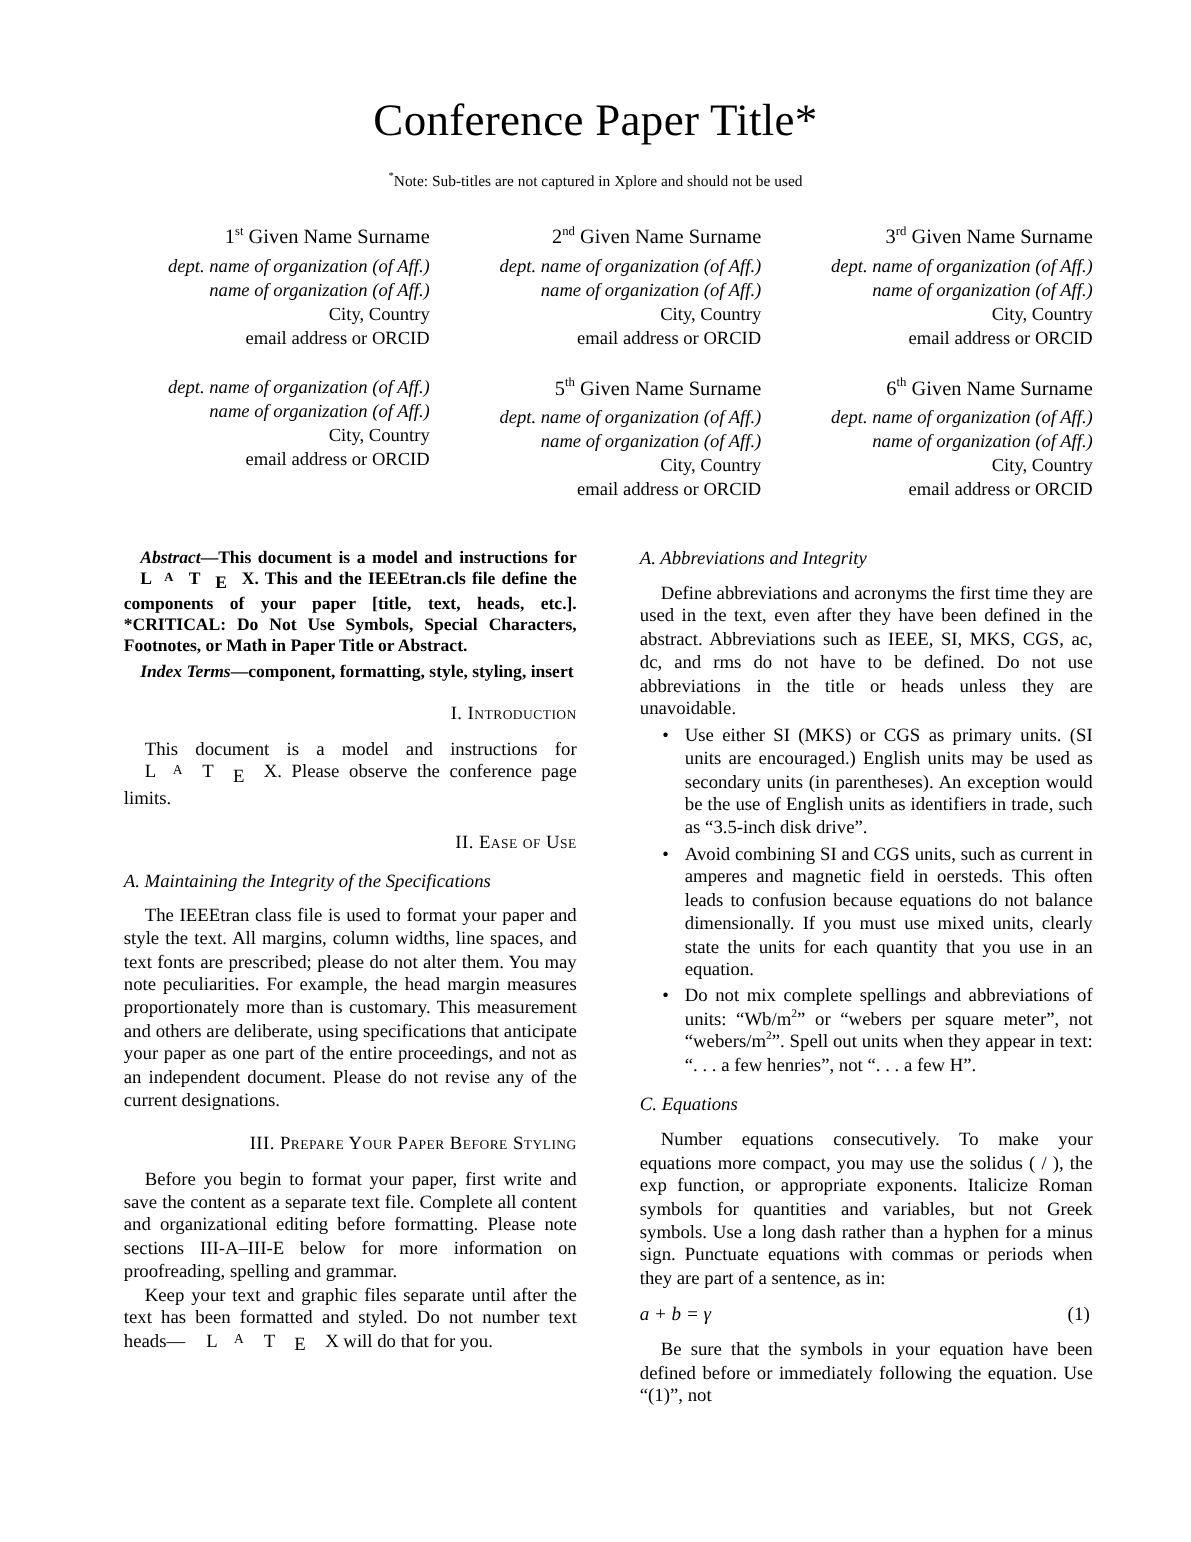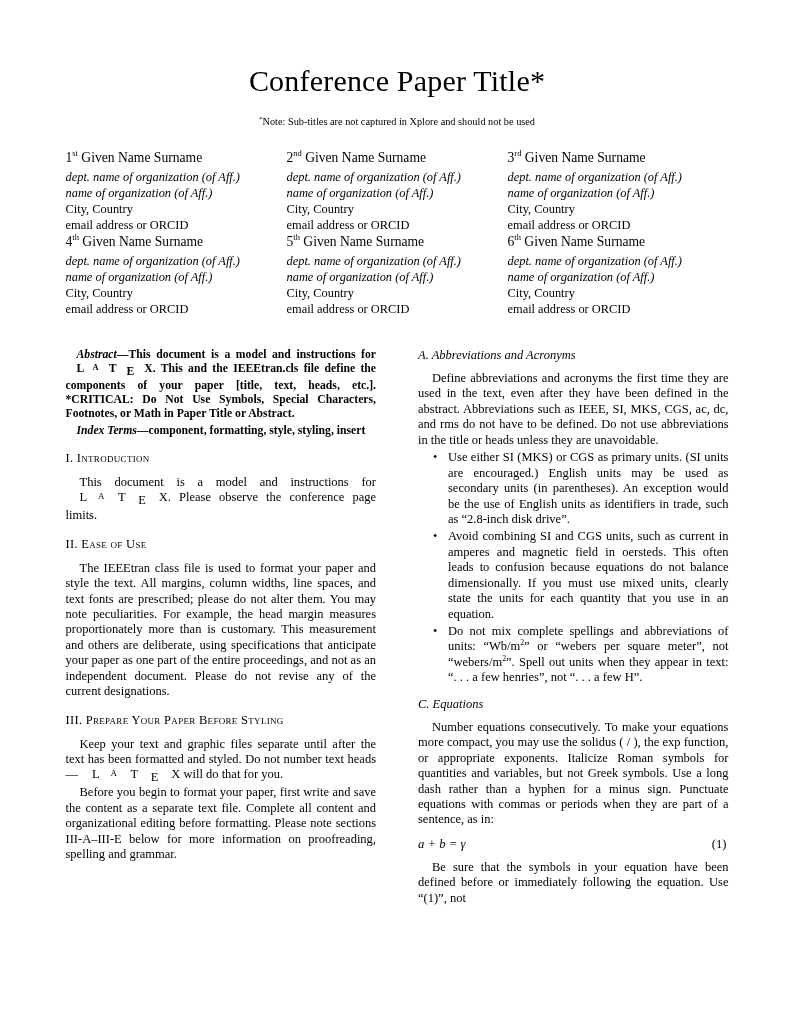--- a/index.html
+++ b/index.html
@@ -11,39 +11,39 @@
   }
   .title {
     font-weight: 400; font-size: 30px; text-align: center;
     margin: 0; padding-top: 64px; letter-spacing: 0.2px;
   }
   .title-note { font-size: 10.3px; text-align: center; margin-top: 18px; }
   .title-note sup { font-size: 7px; }
 
   .authors {
     display: grid; grid-template-columns: 1fr 1fr 1fr;
-    margin-top: 22px; text-align: left;
+    row-gap: 17px; margin-top: 22px; text-align: right;
   }
   .author-name { font-size: 13.6px; margin-bottom: 3px; line-height: 17px; }
   .author-name sup { font-size: 8.5px; }
   .author-line { font-size: 12.4px; line-height: 16px; }
   .italic { font-style: italic; }
 
-  .body-cols { display: flex; gap: 42px; margin-top: 31px; }
+  .body-cols { display: flex; gap: 42px; margin-top: 31px; margin-left: 17px; }
   .col { width: 322px; text-align: justify; }
 
   .abstract { font-weight: bold; font-size: 11.7px; line-height: 1.215; text-indent: 11px; margin: 0; }
   .index-terms { margin-top: 2px; }
 
   .para { font-size: 12.5px; line-height: 1.235; margin: 0; }
   .indent { text-indent: 14px; }
 
   .sec {
     font-size: 12.5px; font-weight: 400; font-variant: small-caps;
-    text-align: left; margin: 13px 0 9px; letter-spacing: 0.3px;
+    text-align: right; margin: 13px 0 9px; letter-spacing: 0.3px;
   }
   .subsec {
     font-size: 12.5px; font-style: italic; font-weight: 400;
     text-align: left; margin: 11px 0 8px;
   }
   .subsec.first { margin-top: 0; }
 
   .bullets { list-style: none; margin: 2px 0 0 0; padding: 0; }
   .bullet { font-size: 12.5px; line-height: 1.235; padding-left: 30px; position: relative; margin-bottom: 2px; }
   .bullet::before { content: "\2022"; position: absolute; left: 15px; }
@@ -84,21 +84,20 @@
       <div class="author-line">email address or ORCID</div>
     </div>
     <div class="author">
       <div class="author-name">3<sup>rd</sup> Given Name Surname</div>
       <div class="author-line italic">dept. name of organization (of Aff.)</div>
       <div class="author-line italic">name of organization (of Aff.)</div>
       <div class="author-line">City, Country</div>
       <div class="author-line">email address or ORCID</div>
     </div>
     <div class="author">
-      <div class="author-name">4<sup>th</sup> Given Name Surname</div>
       <div class="author-line italic">dept. name of organization (of Aff.)</div>
       <div class="author-line italic">name of organization (of Aff.)</div>
       <div class="author-line">City, Country</div>
       <div class="author-line">email address or ORCID</div>
     </div>
     <div class="author">
       <div class="author-name">5<sup>th</sup> Given Name Surname</div>
       <div class="author-line italic">dept. name of organization (of Aff.)</div>
       <div class="author-line italic">name of organization (of Aff.)</div>
       <div class="author-line">City, Country</div>
@@ -116,34 +115,35 @@
   <div class="body-cols">
 
     <div class="col">
       <p class="abstract"><i>Abstract</i>—This document is a model and instructions for <span class="latex"><span>L</span><span class="lx-a">A</span><span>T</span><span class="lx-e">E</span><span>X</span></span>. This and the IEEEtran.cls file define the components of your paper [title, text, heads, etc.]. *CRITICAL: Do Not Use Symbols, Special Characters, Footnotes, or Math in Paper Title or Abstract.</p>
       <p class="abstract index-terms"><i>Index Terms</i>—component, formatting, style, styling, insert</p>
 
       <h2 class="sec">I. Introduction</h2>
       <p class="para indent">This document is a model and instructions for <span class="latex"><span>L</span><span class="lx-a">A</span><span>T</span><span class="lx-e">E</span><span>X</span></span>. Please observe the conference page limits.</p>
 
       <h2 class="sec">II. Ease of Use</h2>
+      <h3 class="subsec">A. Maintaining the Integrity of the Specifications</h3>
       <p class="para indent">The IEEEtran class file is used to format your paper and style the text. All margins, column widths, line spaces, and text fonts are prescribed; please do not alter them. You may note peculiarities. For example, the head margin measures proportionately more than is customary. This measurement and others are deliberate, using specifications that anticipate your paper as one part of the entire proceedings, and not as an independent document. Please do not revise any of the current designations.</p>
 
       <h2 class="sec">III. Prepare Your Paper Before Styling</h2>
+      <p class="para indent">Before you begin to format your paper, first write and save the content as a separate text file. Complete all content and organizational editing before formatting. Please note sections III-A–III-E below for more information on proofreading, spelling and grammar.</p>
       <p class="para indent">Keep your text and graphic files separate until after the text has been formatted and styled. Do not number text heads—<span class="latex"><span>L</span><span class="lx-a">A</span><span>T</span><span class="lx-e">E</span><span>X</span></span> will do that for you.</p>
-      <p class="para indent">Before you begin to format your paper, first write and save the content as a separate text file. Complete all content and organizational editing before formatting. Please note sections III-A–III-E below for more information on proofreading, spelling and grammar.</p>
 
     </div>
 
     <div class="col">
-      <h3 class="subsec first">A. Abbreviations and Acronyms</h3>
+      <h3 class="subsec first">A. Abbreviations and Integrity</h3>
       <p class="para indent">Define abbreviations and acronyms the first time they are used in the text, even after they have been defined in the abstract. Abbreviations such as IEEE, SI, MKS, CGS, ac, dc, and rms do not have to be defined. Do not use abbreviations in the title or heads unless they are unavoidable.</p>
 
       <ul class="bullets">
-        <li class="bullet">Use either SI (MKS) or CGS as primary units. (SI units are encouraged.) English units may be used as secondary units (in parentheses). An exception would be the use of English units as identifiers in trade, such as “2.8-inch disk drive”.</li>
+        <li class="bullet">Use either SI (MKS) or CGS as primary units. (SI units are encouraged.) English units may be used as secondary units (in parentheses). An exception would be the use of English units as identifiers in trade, such as “3.5-inch disk drive”.</li>
         <li class="bullet">Avoid combining SI and CGS units, such as current in amperes and magnetic field in oersteds. This often leads to confusion because equations do not balance dimensionally. If you must use mixed units, clearly state the units for each quantity that you use in an equation.</li>
         <li class="bullet">Do not mix complete spellings and abbreviations of units: “Wb/m<sup>2</sup>” or “webers per square meter”, not “webers/m<sup>2</sup>”. Spell out units when they appear in text: “. . . a few henries”, not “. . . a few H”.</li>
       </ul>
 
       <h3 class="subsec">C. Equations</h3>
       <p class="para indent">Number equations consecutively. To make your equations more compact, you may use the solidus ( / ), the exp function, or appropriate exponents. Italicize Roman symbols for quantities and variables, but not Greek symbols. Use a long dash rather than a hyphen for a minus sign. Punctuate equations with commas or periods when they are part of a sentence, as in:</p>
 
       <div class="equation">
         <span class="eq-body">a + b = γ</span>
         <span class="eq-num">(1)</span>

